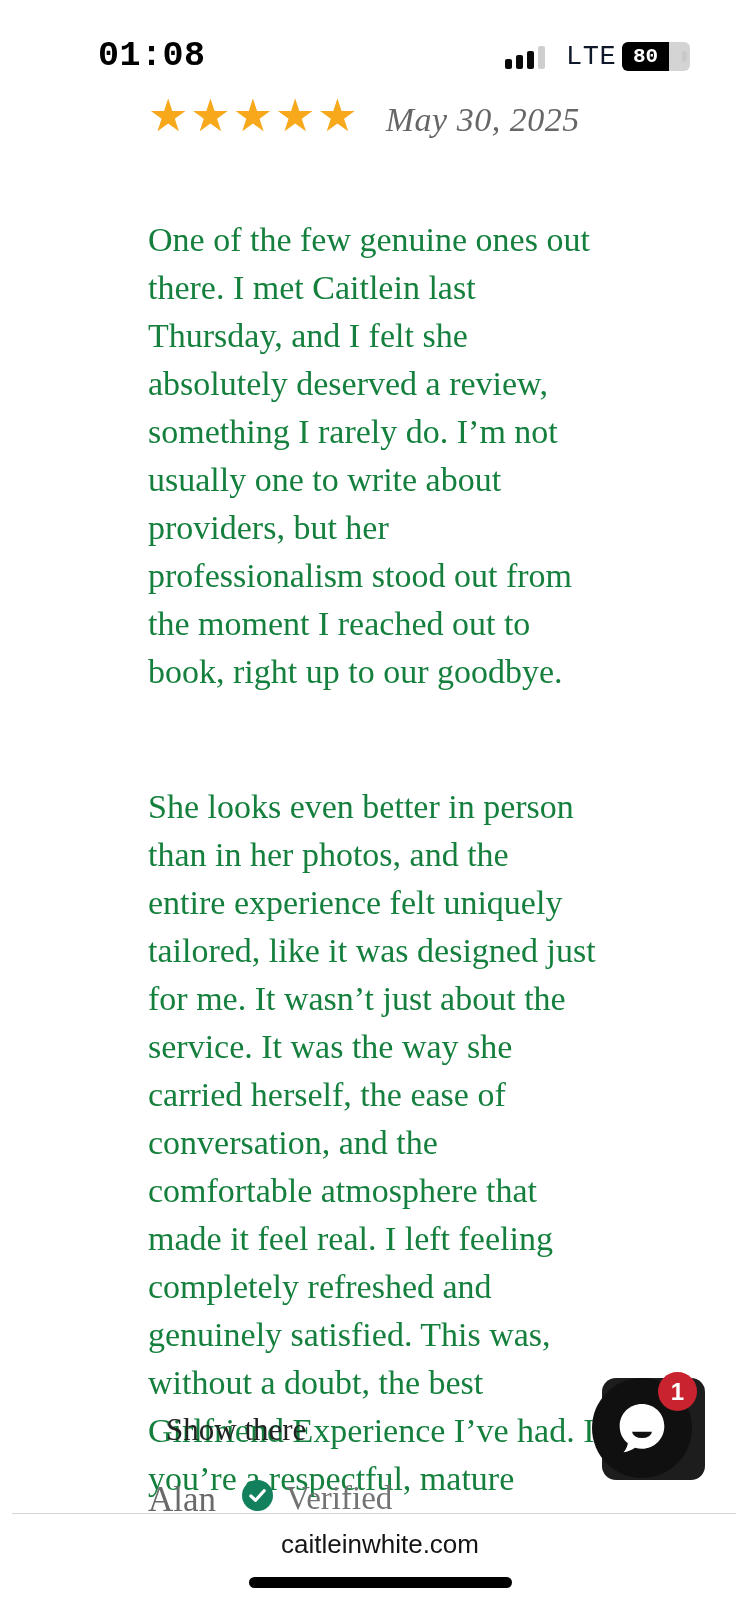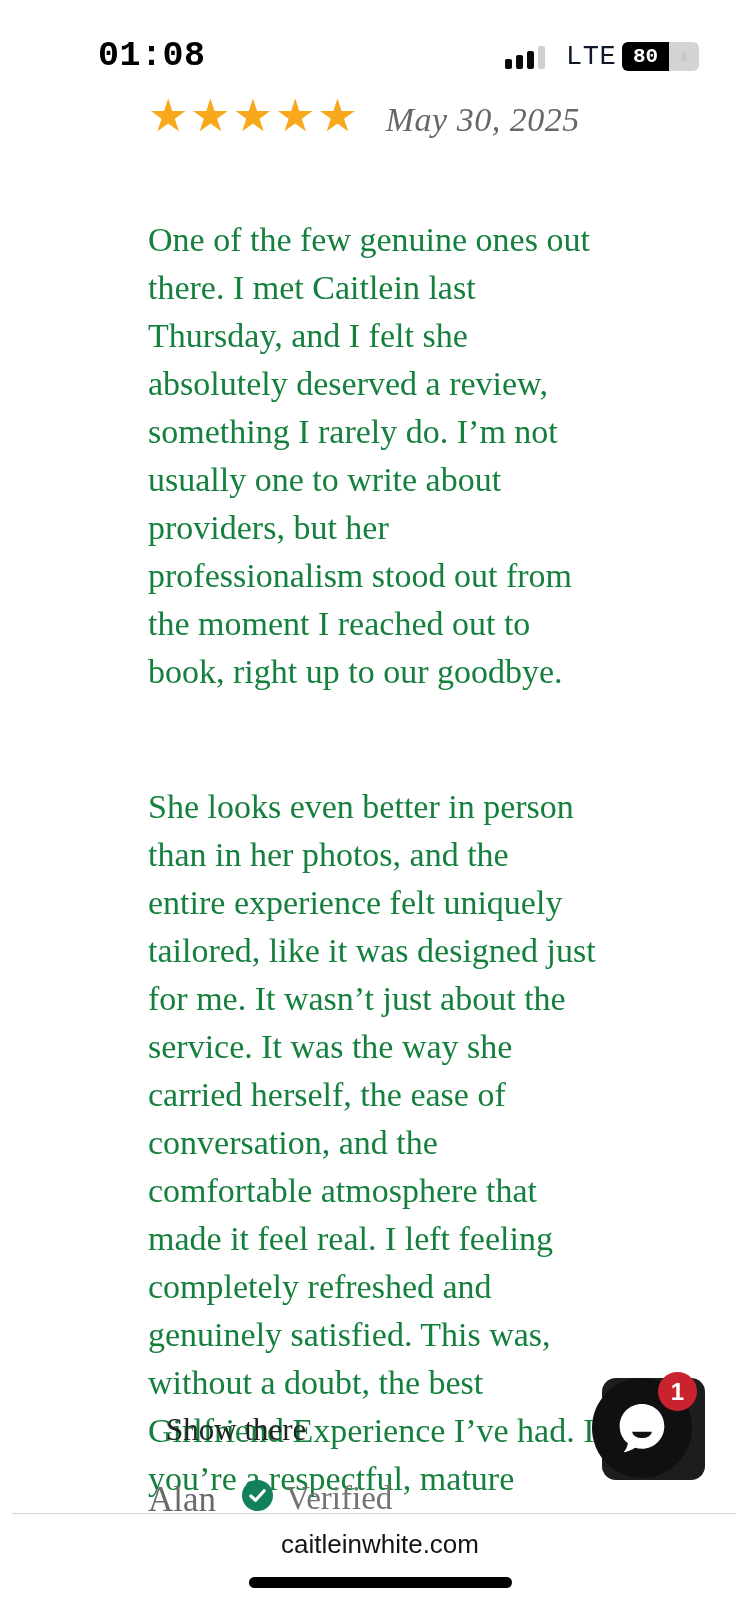--- a/index.html
+++ b/index.html
@@ -14,21 +14,21 @@
     font-family:Liberation Mono, monospace; }
   .status-time { position:absolute; left:98px; top:32px; font-size:35px;
     font-weight:700; color:#000; letter-spacing:.5px; }
   .signal { position:absolute; left:505px; top:42px; display:flex;
     align-items:flex-end; gap:4px; height:23px; }
   .signal .bar { width:7px; border-radius:2px; background:#0a0a0a; }
   .signal .b1{height:10px} .signal .b2{height:14px} .signal .b3{height:18px}
   .signal .b4{height:23px; background:#cfcfcf;}
   .net-label { position:absolute; left:566px; top:38px; font-size:27px;
     font-weight:500; color:#0f172a; letter-spacing:.5px; }
-  .battery { position:absolute; left:622px; top:38px; width:77px; height:29px;
+  .battery { position:absolute; left:622px; top:38px; width:68px; height:29px;
     border-radius:6px; overflow:hidden;
     background:linear-gradient(90deg,#000 0 47px,#d4d4d4 47px);
     display:flex; align-items:center; }
   .battery-num { width:47px; text-align:center; color:#fff; font-size:21px;
     font-weight:700; }
   .battery-cap { position:absolute; left:682px; top:47px; width:5px; height:11px;
     background:#c9c9c9; border-radius:0 4px 4px 0; }
   
   .rating-row { position:absolute; left:148px; top:90px; display:flex;
     align-items:baseline; }

